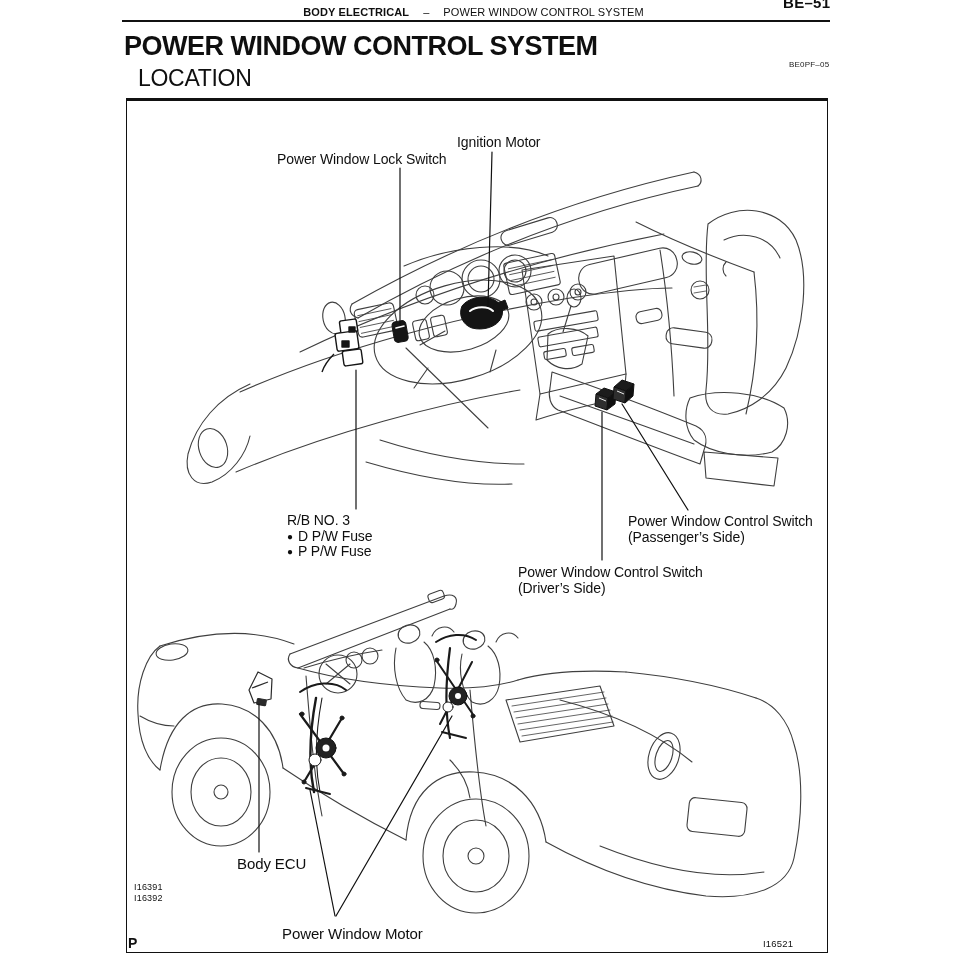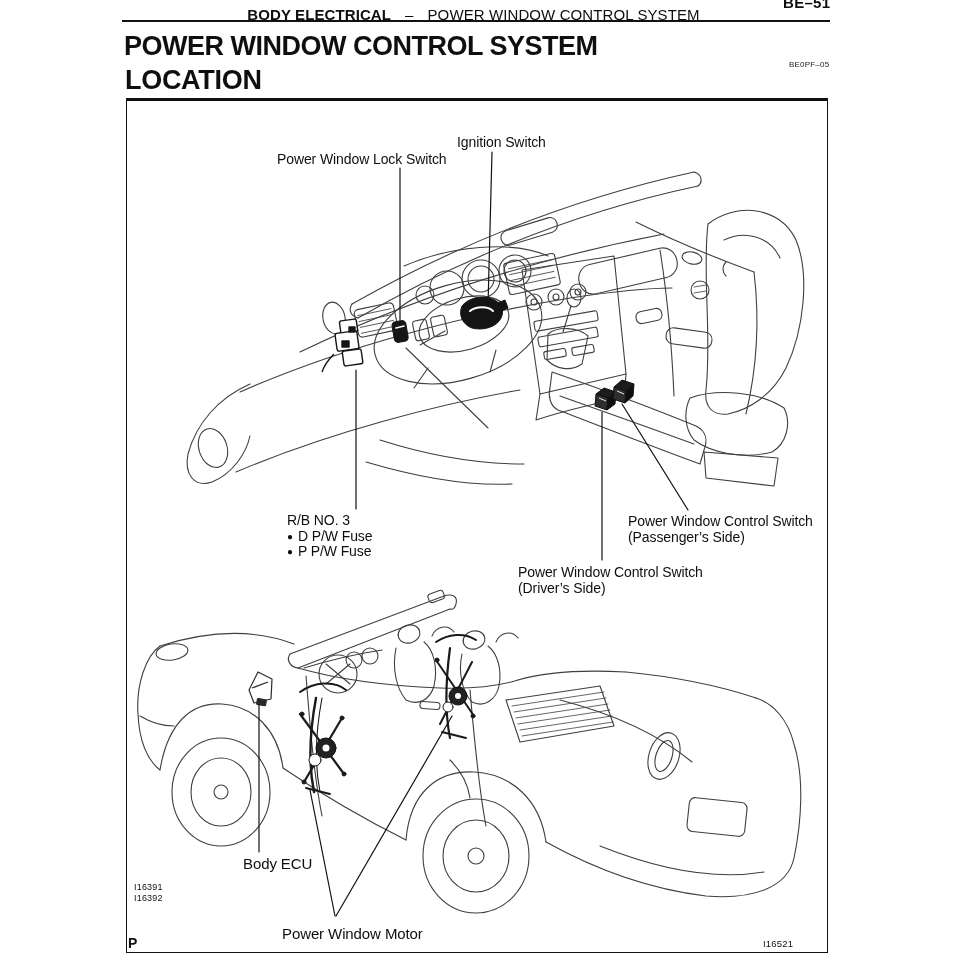--- a/index.html
+++ b/index.html
@@ -14,37 +14,37 @@
     font-size:14px;line-height:15.5px;letter-spacing:-0.1px;color:#0f0f0f;
   }
   .lbl2{line-height:16px;}
   .page-num{
     position:absolute;left:783px;top:-6px;
     font-size:15px;font-weight:bold;letter-spacing:0.3px;
   }
   .run-header{
     position:absolute;left:0;top:6px;width:947px;
     display:flex;justify-content:center;align-items:baseline;gap:14px;
-    font-size:15px;letter-spacing:0.1px;
+    font-size:11px;letter-spacing:0.1px;
   }
   .run-header .sec{font-weight:bold;}
   .header-rule{
     position:absolute;left:122px;top:20px;width:708px;height:2px;background:#111;
   }
   .doc-title{
     position:absolute;left:124px;top:31px;
     font-size:27px;font-weight:bold;letter-spacing:-0.5px;
   }
   .doc-code{
     position:absolute;left:789px;top:60px;
     font-size:8px;color:#222;letter-spacing:0.2px;
   }
   .section-heading{
-    position:absolute;left:125px;top:65px;
-    font-size:27px;font-weight:bold;letter-spacing:-0.3px;
+    position:absolute;left:138px;top:65px;
+    font-size:23px;font-weight:normal;letter-spacing:-0.3px;
   }
   .figure-box{
     position:absolute;left:126px;top:98px;width:702px;height:855px;
     border:1.5px solid #111;border-top-width:3px;background:#fff;
     box-sizing:border-box;
   }
   svg.art{position:absolute;left:0;top:0;width:962px;height:962px;pointer-events:none;}
   .fig-ids{
     position:absolute;left:134px;top:882px;
     font-size:9px;line-height:11px;letter-spacing:0.2px;color:#111;
@@ -279,41 +279,41 @@
     <line x1="400" y1="168" x2="400" y2="324"></line>
     <line x1="356" y1="370" x2="356" y2="509"></line>
     <line x1="602" y1="412" x2="602" y2="560"></line>
     <line x1="622" y1="404" x2="688" y2="510"></line>
     <line x1="259" y1="704" x2="259" y2="852"></line>
     <line x1="335" y1="916" x2="310" y2="790"></line>
     <line x1="336" y1="916" x2="452" y2="716"></line>
   </g>
 </svg>
 
-<div class="lbl" style="left:457px;top:135px;">Ignition Switch</div>
+<div class="lbl" style="left:457px;top:135px;">Ignition Motor</div>
 
 <div class="lbl" style="left:277px;top:152px;">Power Window Lock Switch</div>
 
 <div class="lbl" style="left:287px;top:513px;">
   <div>R/B NO. 3</div>
   <div><span class="bullet">●</span><span>D P/W Fuse</span></div>
   <div><span class="bullet">●</span><span>P P/W Fuse</span></div>
 </div>
 
 <div class="lbl lbl2" style="left:628px;top:513px;">
   <div>Power Window Control Switch</div>
   <div>(Passenger’s Side)</div>
 </div>
 
 <div class="lbl lbl2" style="left:518px;top:564px;">
   <div>Power Window Control Switch</div>
   <div>(Driver’s Side)</div>
 </div>
 
-<div class="lbl" style="left:243px;top:856px;font-size:15px;">Body ECU</div>
+<div class="lbl" style="left:237px;top:856px;font-size:15px;">Body ECU</div>
 
 <div class="lbl" style="left:282px;top:926px;font-size:15px;">Power Window Motor</div>
 
 <div class="fig-ids">
   <div>I16391</div>
   <div>I16392</div>
 </div>
 <div class="fig-id-br">I16521</div>
 <div class="footer-mark">P</div>
 

